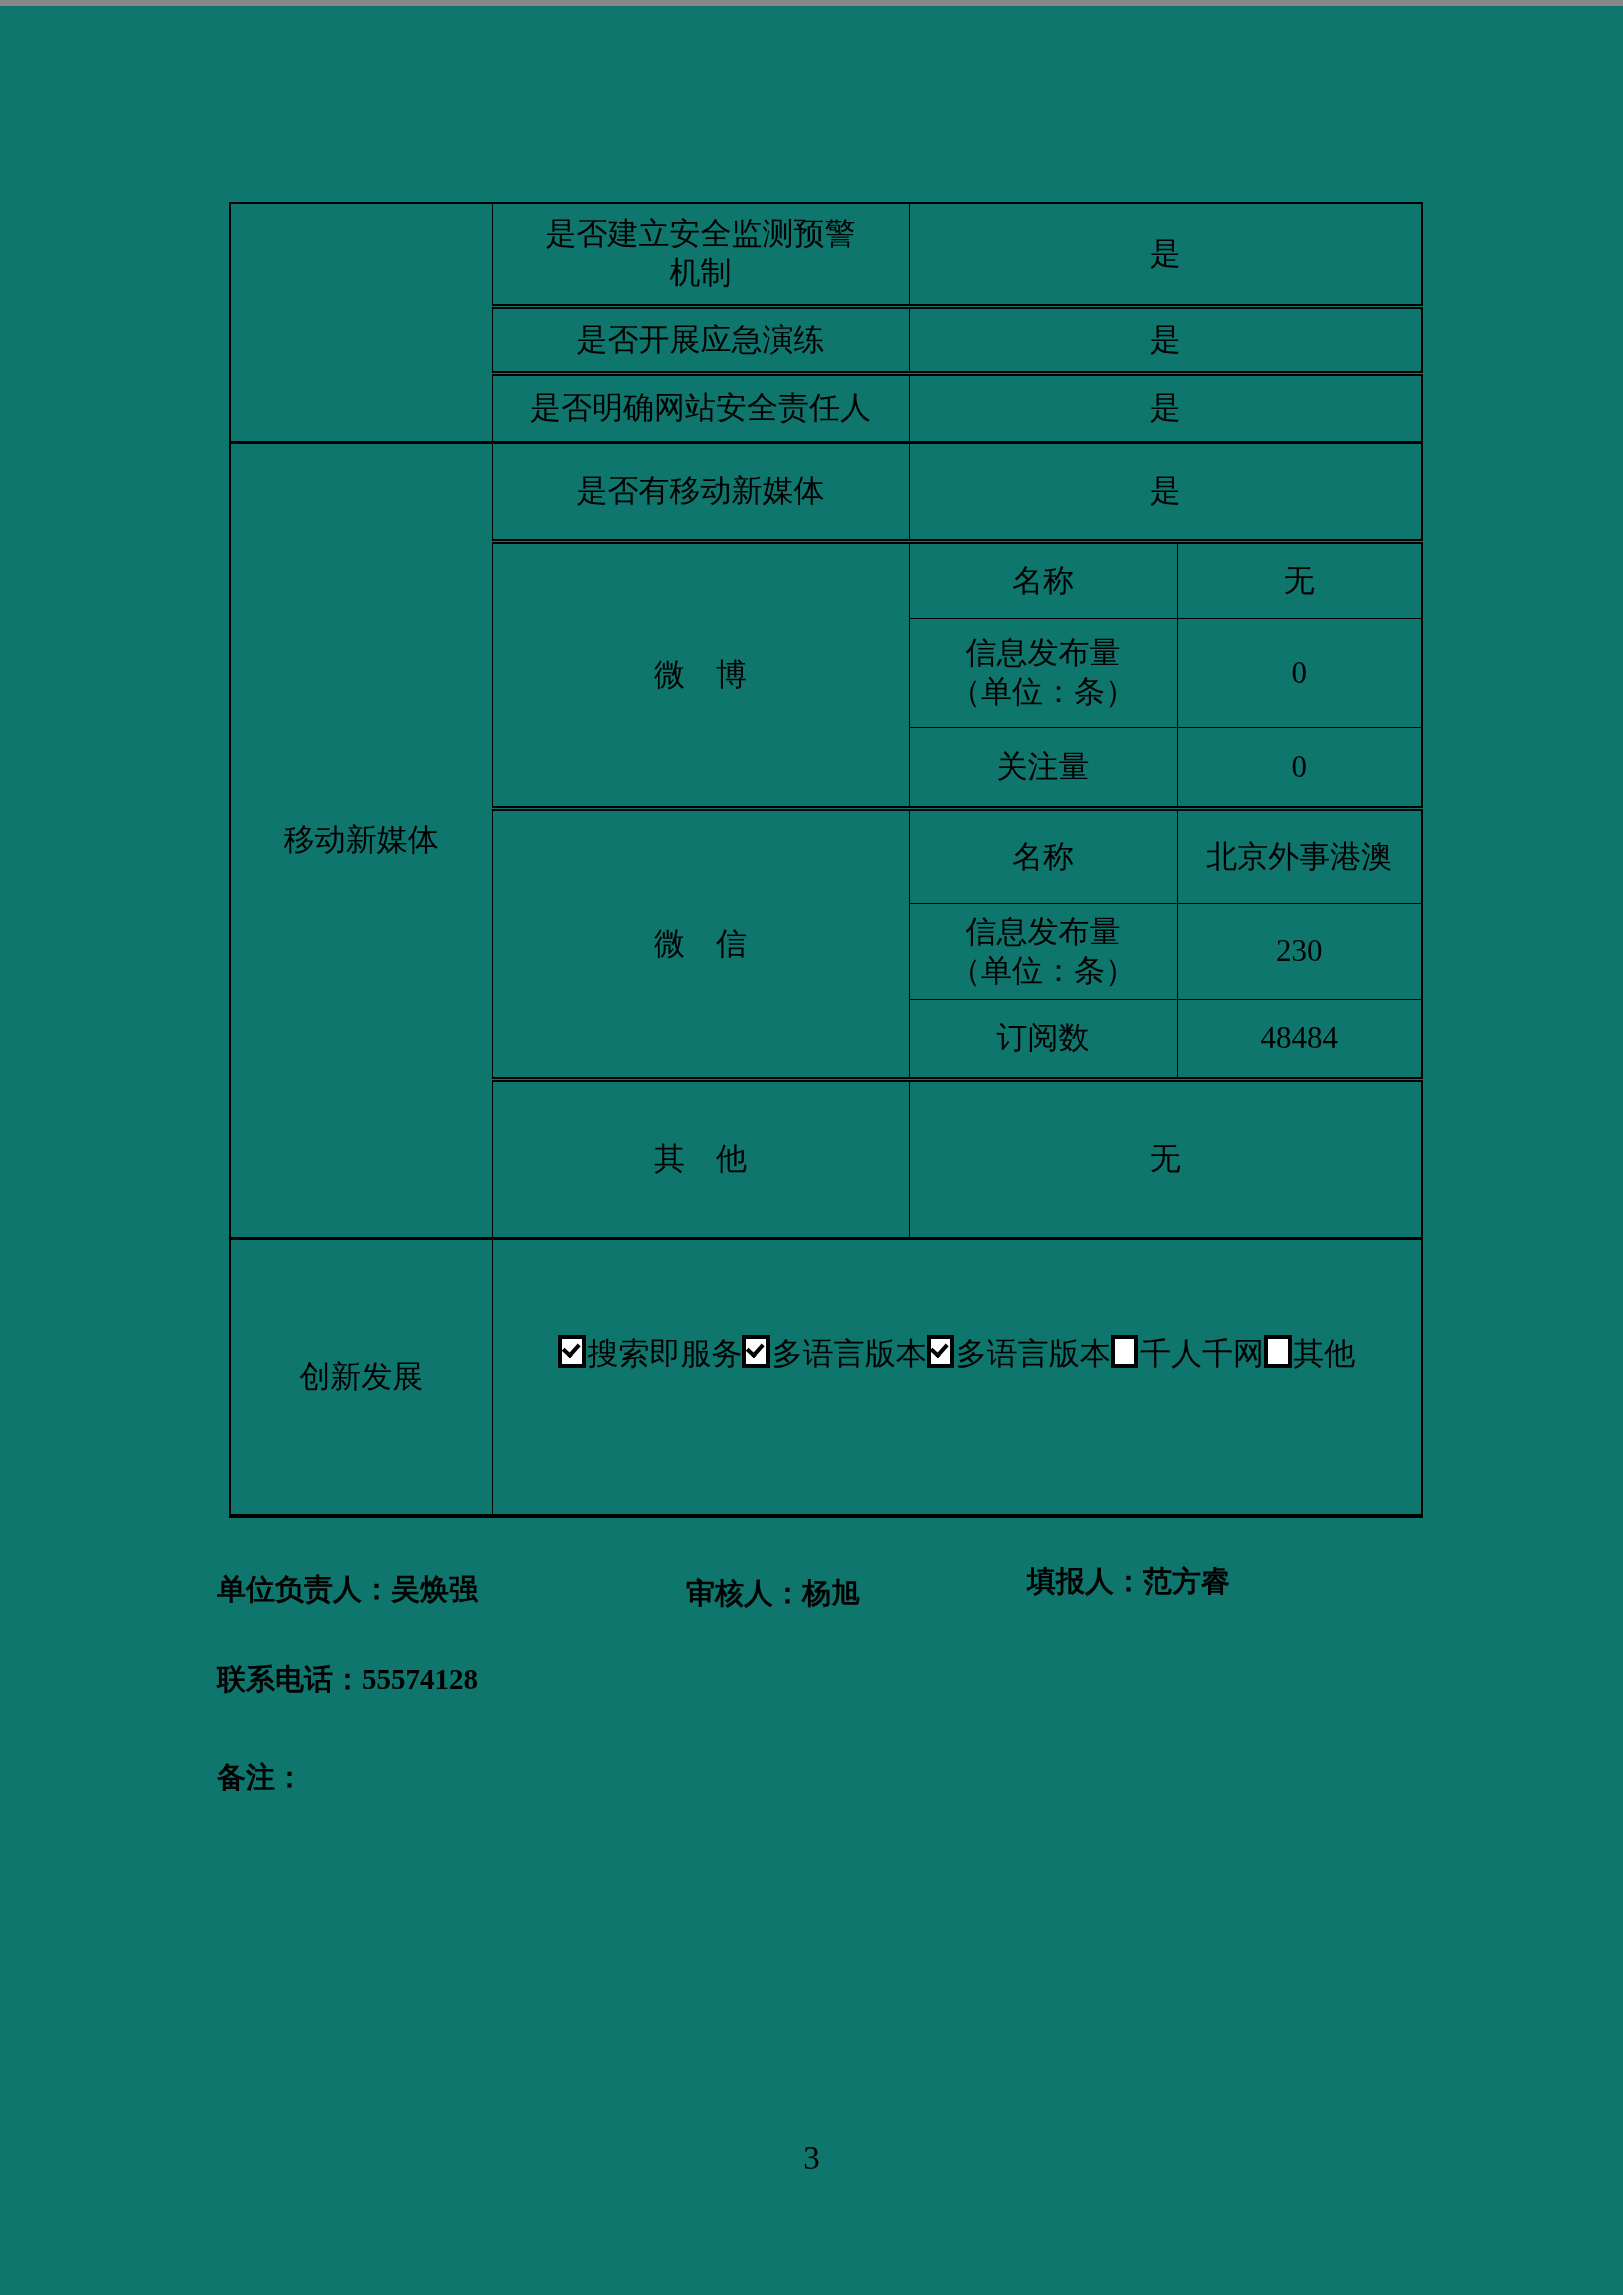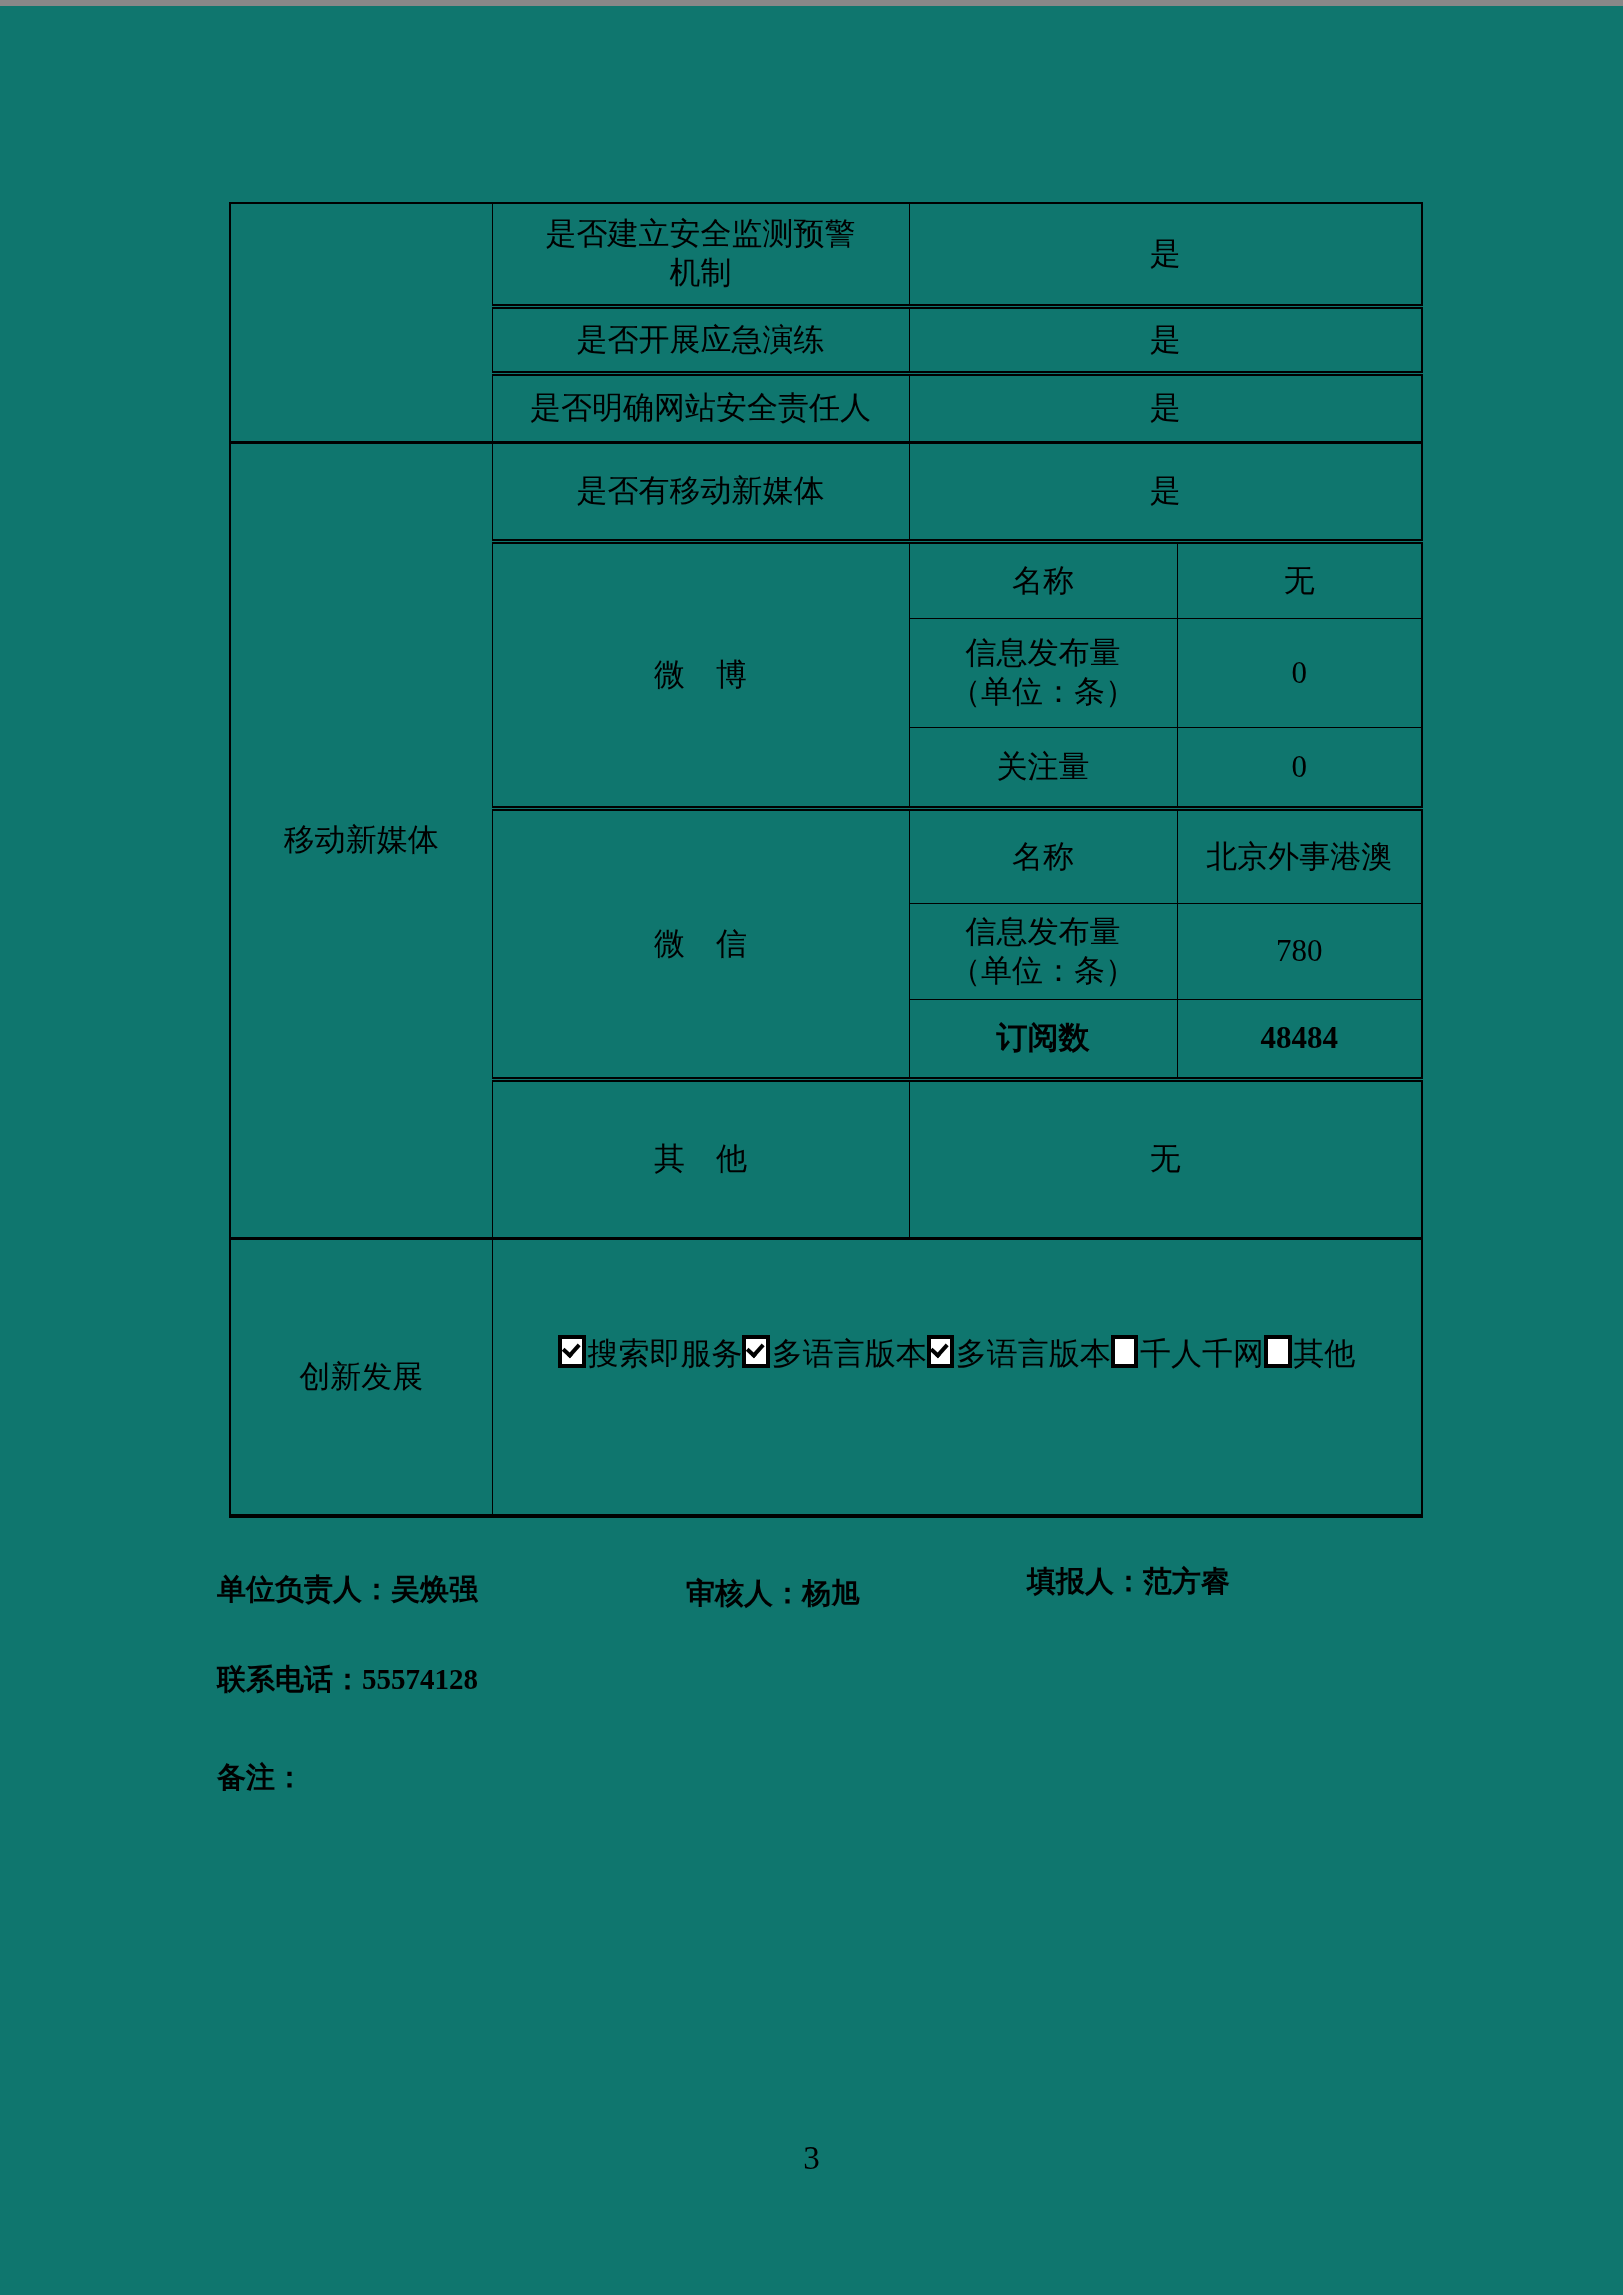--- a/index.html
+++ b/index.html
@@ -37,21 +37,21 @@
   
   tr.r1  td{ height:100px; }
   tr.r2  td{ height:62px; }
   tr.r3  td{ height:65px; }
   tr.r4  td{ height:95px; }
   tr.r5  td{ height:74px; }
   tr.r6  td{ height:108px; }
   tr.r7  td{ height:78px; }
   tr.r8  td{ height:92px; }
   tr.r9  td{ height:95px; }
-  tr.r10 td{ height:77px;font-weight:bold; }
+  tr.r10 td{ height:77px; }
   tr.r11 td{ height:155px; }
   tr.r12 td{ height:274px; }
   
   .innov-wrap{
     position:relative; top:-23px;
     display:flex; justify-content:center; align-items:center;
     white-space:nowrap;
   }
   .cb{
     display:inline-block;
@@ -136,21 +136,21 @@
     </tr>
 
     <tr class="r8 dbl">
       <td rowspan="3">微　信</td>
       <td>名称</td>
       <td>北京外事港澳</td>
     </tr>
     <tr class="r9">
       <td class="pre">信息发布量
 （单位：条）</td>
-      <td>780</td>
+      <td>230</td>
     </tr>
     <tr class="r10">
       <td>订阅数</td>
       <td>48484</td>
     </tr>
 
     <tr class="r11 dbl">
       <td>其　他</td>
       <td colspan="2">无</td>
     </tr>

